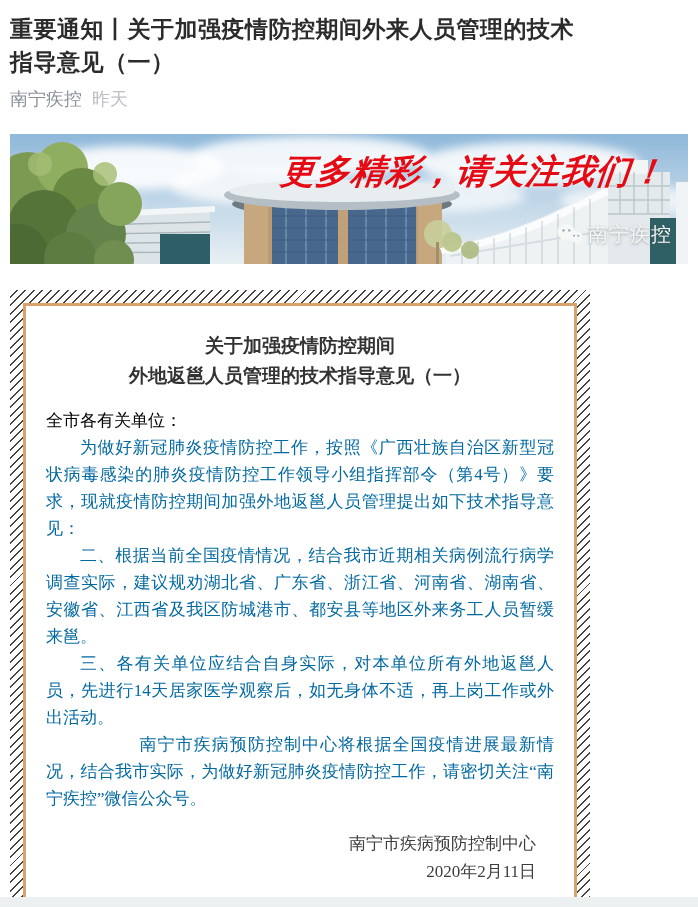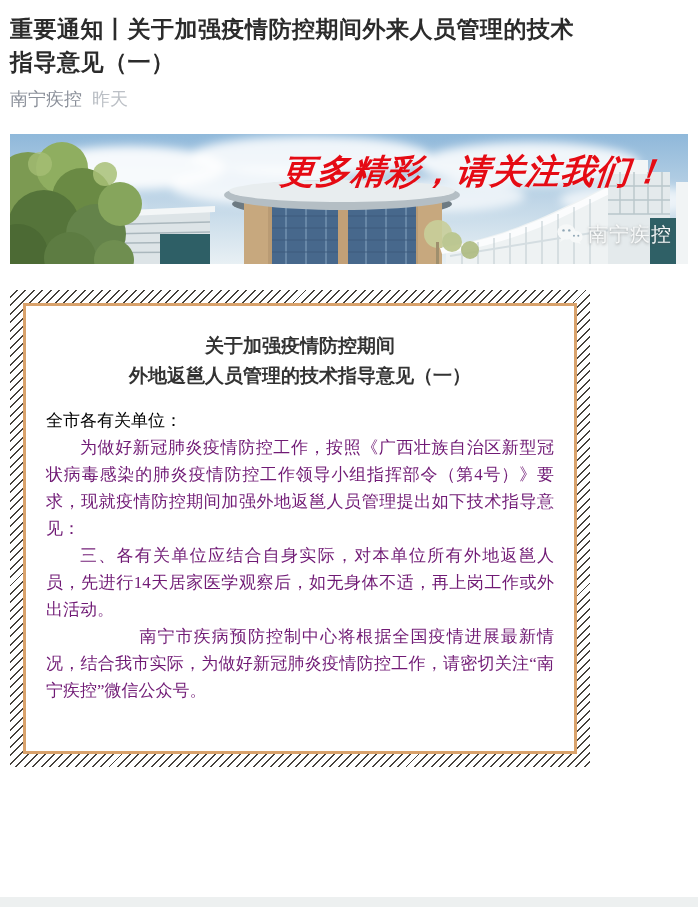--- a/index.html
+++ b/index.html
@@ -61,21 +61,21 @@
   .notice-title {
     text-align:center; font-weight:700; font-size:19px;
     line-height:30px; color:#333;
     font-family:"Liberation Sans","DejaVu Sans",sans-serif;
   }
   .salutation {
     margin-top:16px; font-size:17px; line-height:27px; color:#000000;
   }
   .para {
     font-size:17px; line-height:27px; text-align:justify;
-    text-indent:2em; color:#701a75;
+    text-indent:2em; color:#0369a1;
   }
   .para.deep-indent { text-indent:5.5em; }
   .sign-block { margin-top:18px; text-align:right; padding-right:18px; }
   .sign-name, .sign-date { font-size:17px; line-height:28px; color:#3d3d3d; }
 
   .bottom-strip {
     position:absolute; left:0; bottom:0; width:698px; height:10px;
     background:#edf0f0;
   }
 </style>
@@ -226,21 +226,26 @@
   </div>
 
   <div class="notice-outer">
     <div class="notice-inner">
       <div class="notice-title">关于加强疫情防控期间</div>
       <div class="notice-title">外地返邕人员管理的技术指导意见（一）</div>
 
       <p class="salutation">全市各有关单位：</p>
 
       <p class="para">为做好新冠肺炎疫情防控工作，按照《广西壮族自治区新型冠状病毒感染的肺炎疫情防控工作领导小组指挥部令（第4号）》要求，现就疫情防控期间加强外地返邕人员管理提出如下技术指导意见：</p>
+      <p class="para">二、根据当前全国疫情情况，结合我市近期相关病例流行病学调查实际，建议规劝湖北省、广东省、浙江省、河南省、湖南省、安徽省、江西省及我区防城港市、都安县等地区外来务工人员暂缓来邕。</p>
       <p class="para">三、各有关单位应结合自身实际，对本单位所有外地返邕人员，先进行14天居家医学观察后，如无身体不适，再上岗工作或外出活动。</p>
       <p class="para deep-indent">南宁市疾病预防控制中心将根据全国疫情进展最新情况，结合我市实际，为做好新冠肺炎疫情防控工作，请密切关注“南宁疾控”微信公众号。</p>
 
+      <div class="sign-block">
+        <div class="sign-name">南宁市疾病预防控制中心</div>
+        <div class="sign-date">2020年2月11日</div>
+      </div>
     </div>
   </div>
 
 </div>
 
 <div class="bottom-strip"></div>
 
 </body></html>

